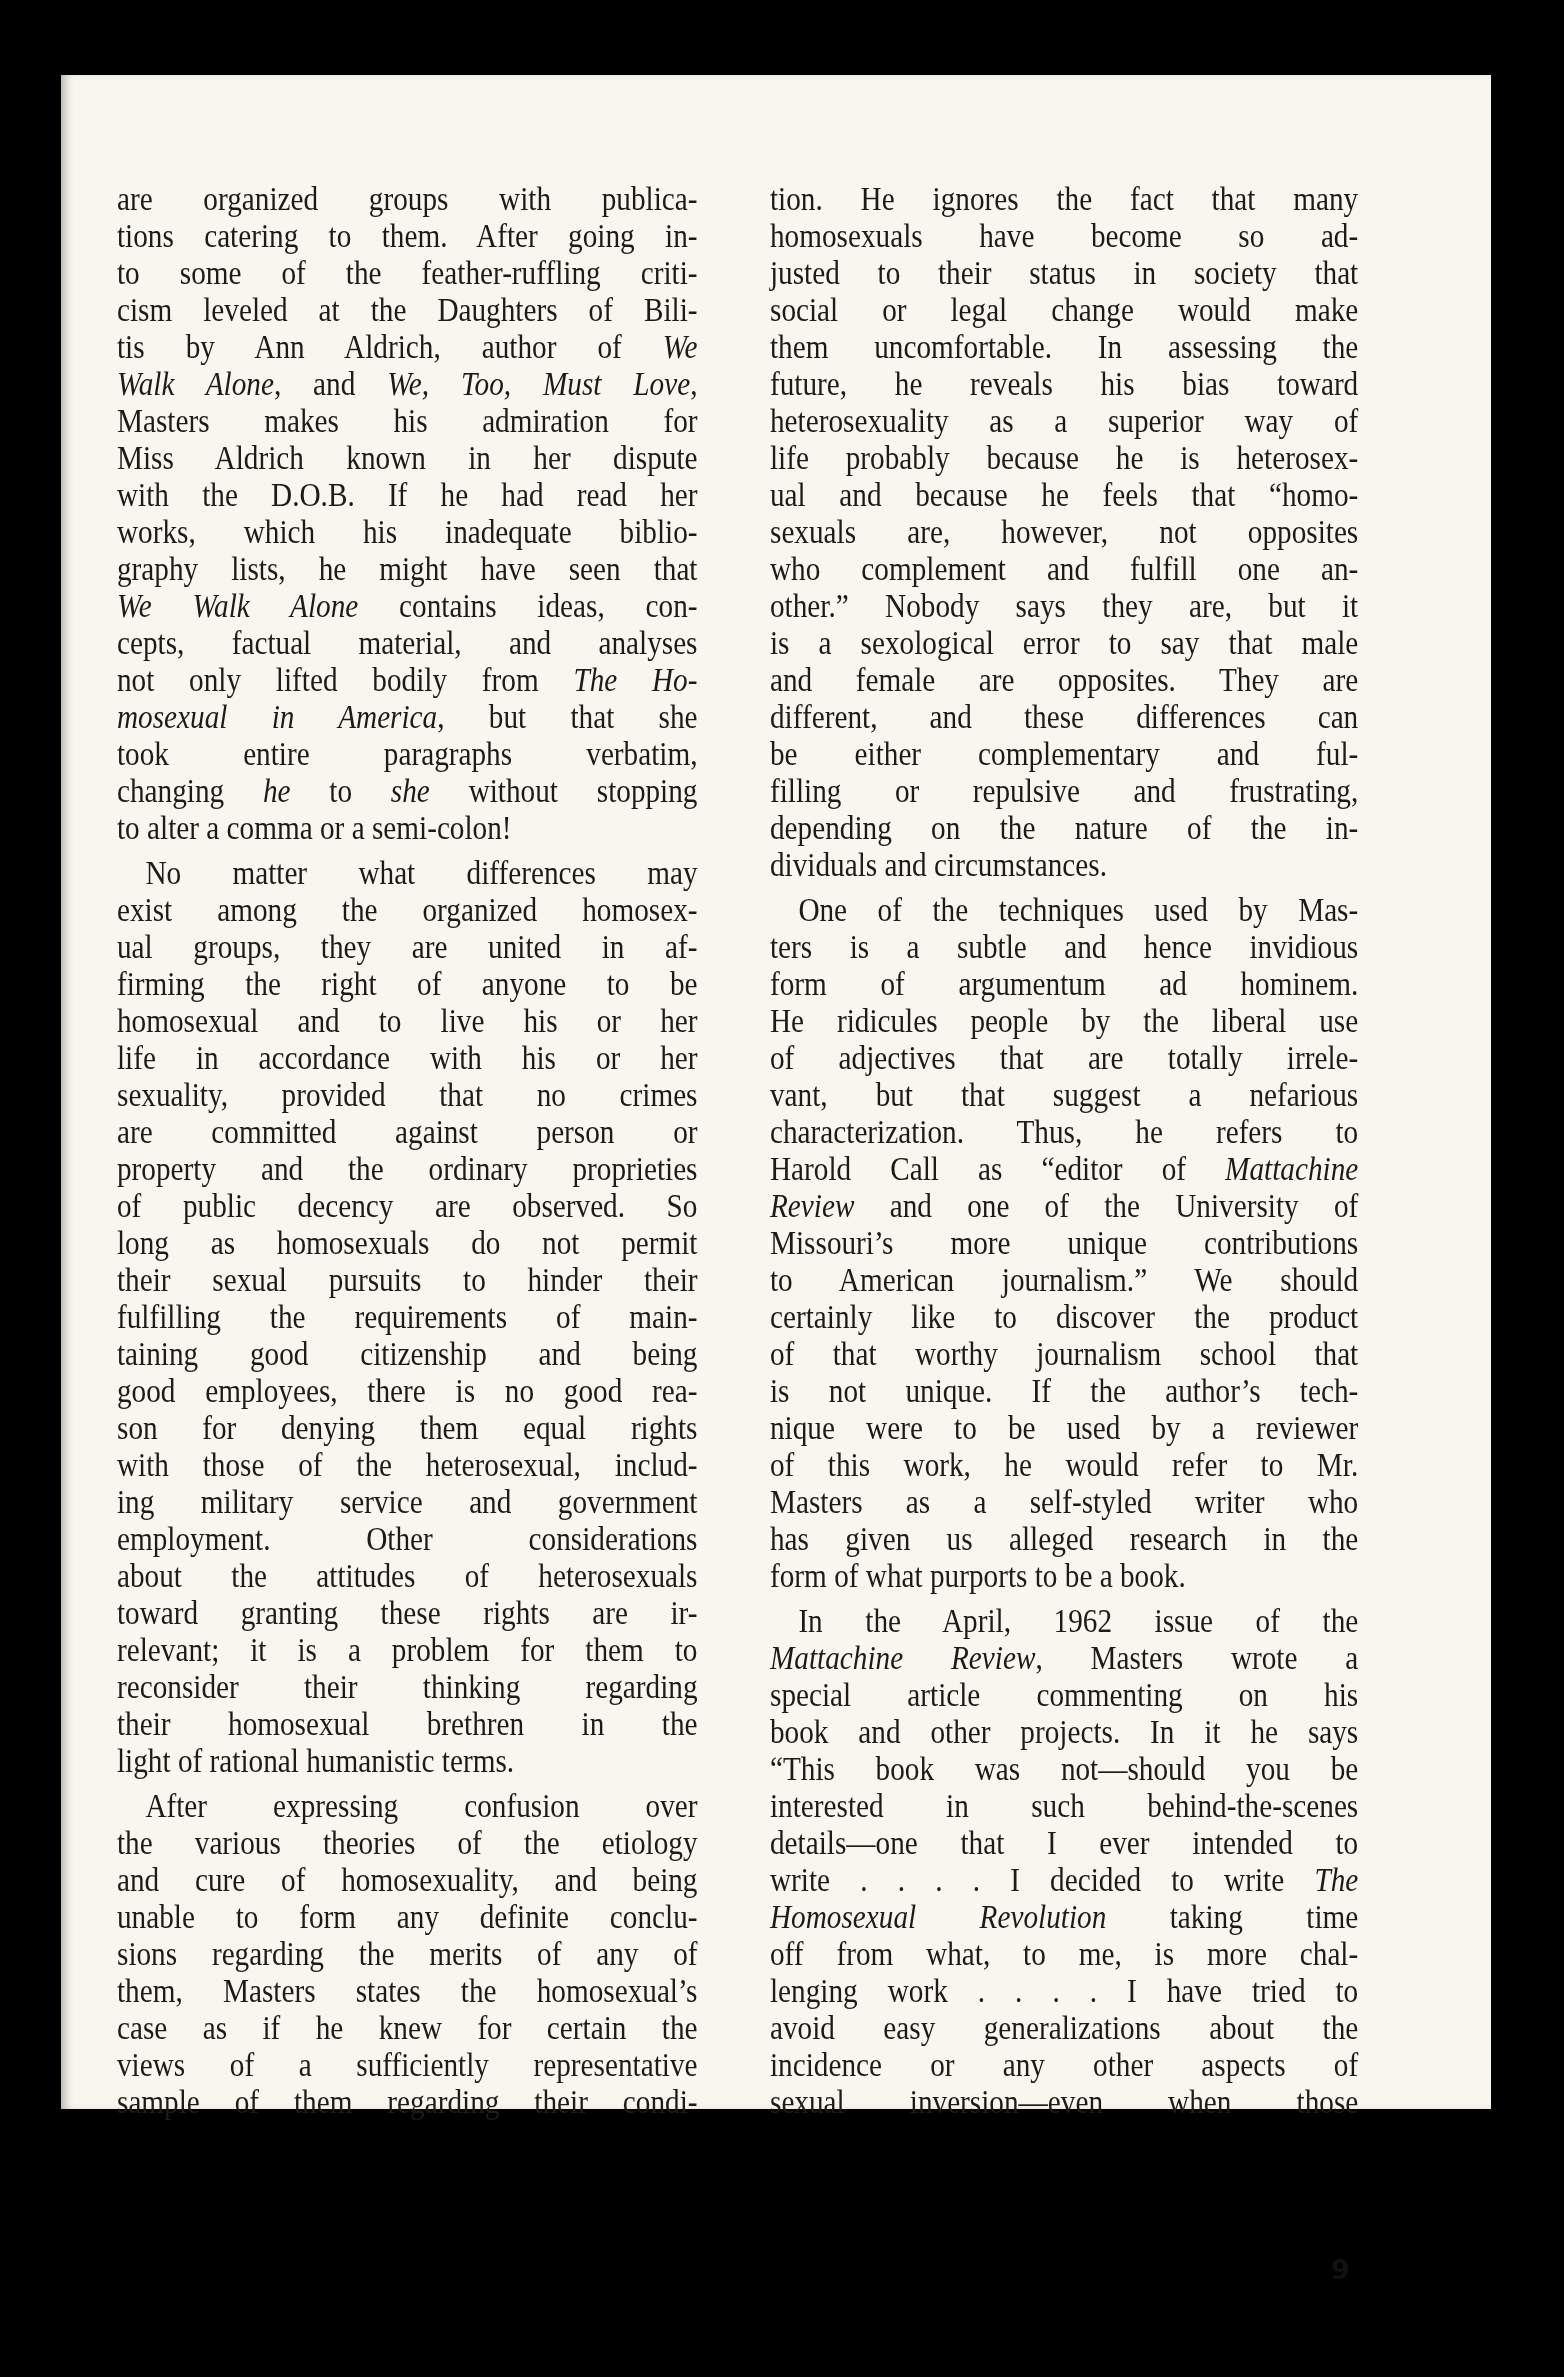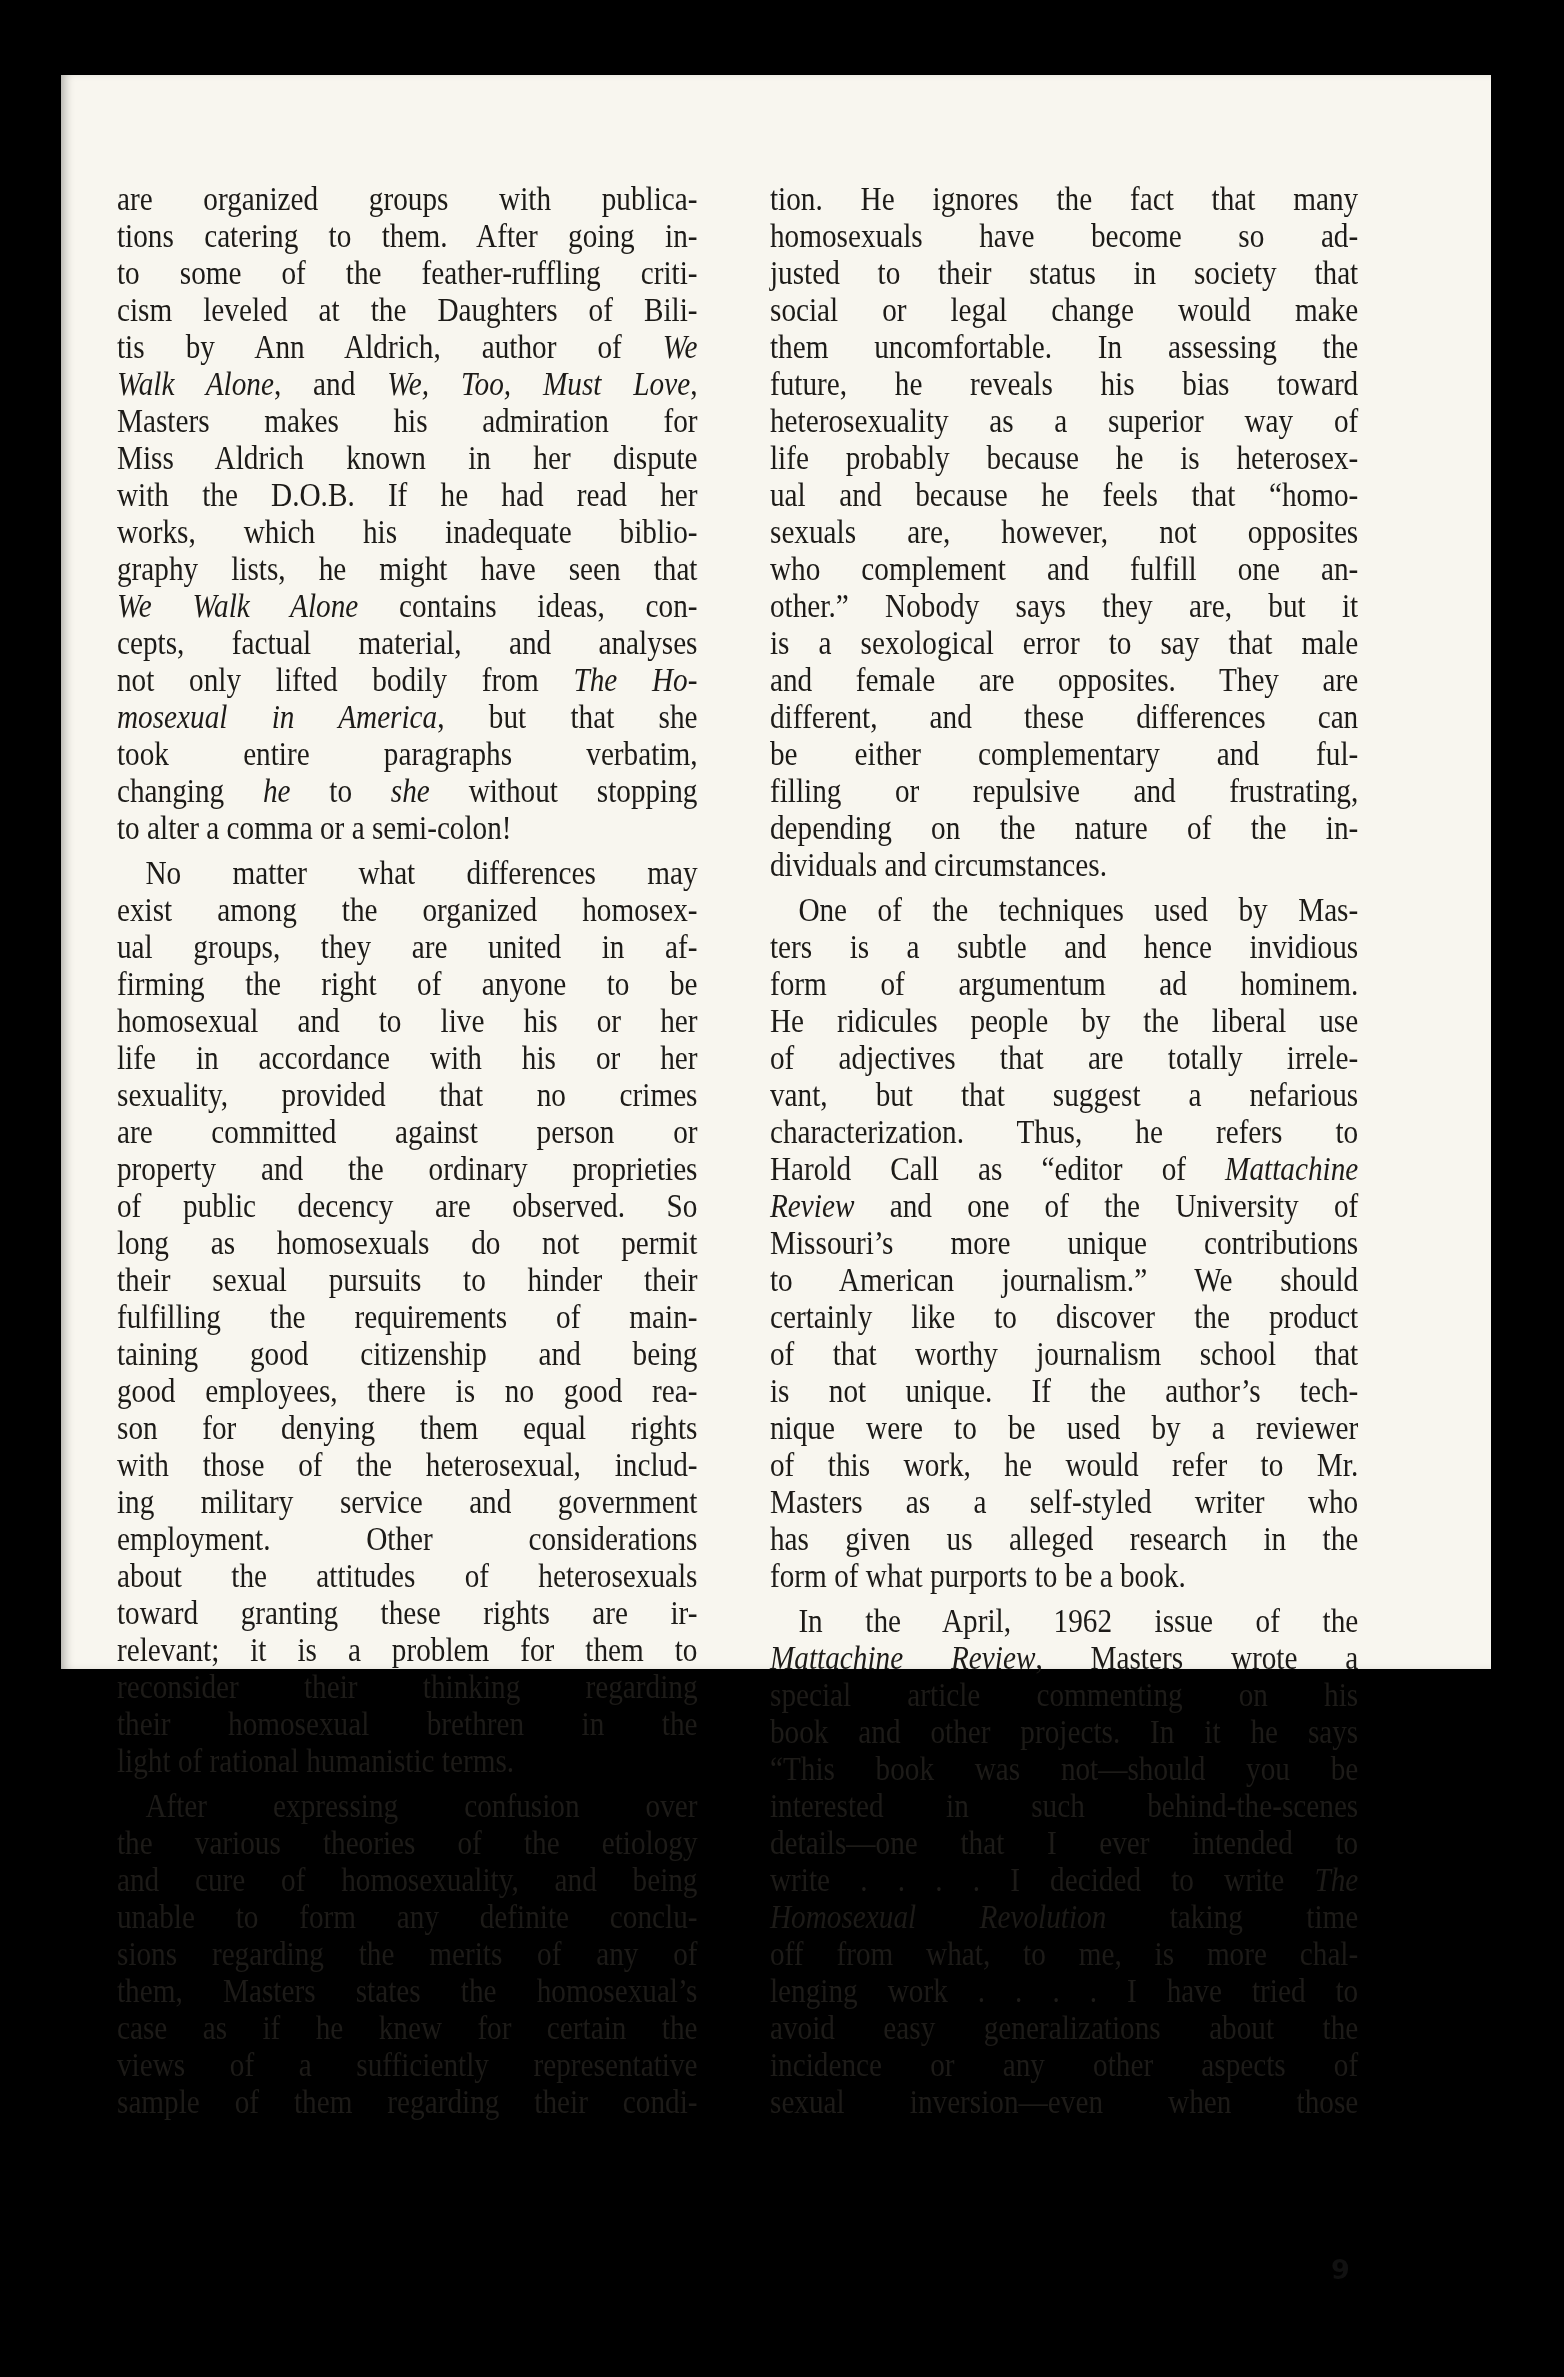--- a/index.html
+++ b/index.html
@@ -1,18 +1,18 @@
 <!DOCTYPE html>
 <html style="font-size:9.3px"><head>
 <meta charset="utf-8">
 <style>
   html, body { margin:0; padding:0; }
   body { width:1564px; height:2377px; background:#000; position:relative; overflow:hidden; }
   .page {
-    position:absolute; left:61px; top:75px; width:1430px; height:1594px;
+    position:absolute; left:61px; top:75px; width:1430px; height:2034px;
     background:#f8f6ef;
     box-shadow: inset 8.2px 0 10.5px -5.8px rgba(0,0,0,0.35);
   }
   .col {
     position:absolute; top:105px; width:582px;
     font-family:"Liberation Serif", "DejaVu Serif", serif;
     font-size:34px; line-height:37px; color:#1d1b18;
     text-align:justify;
     transform: scaleX(0.86); transform-origin: left top;
   }

